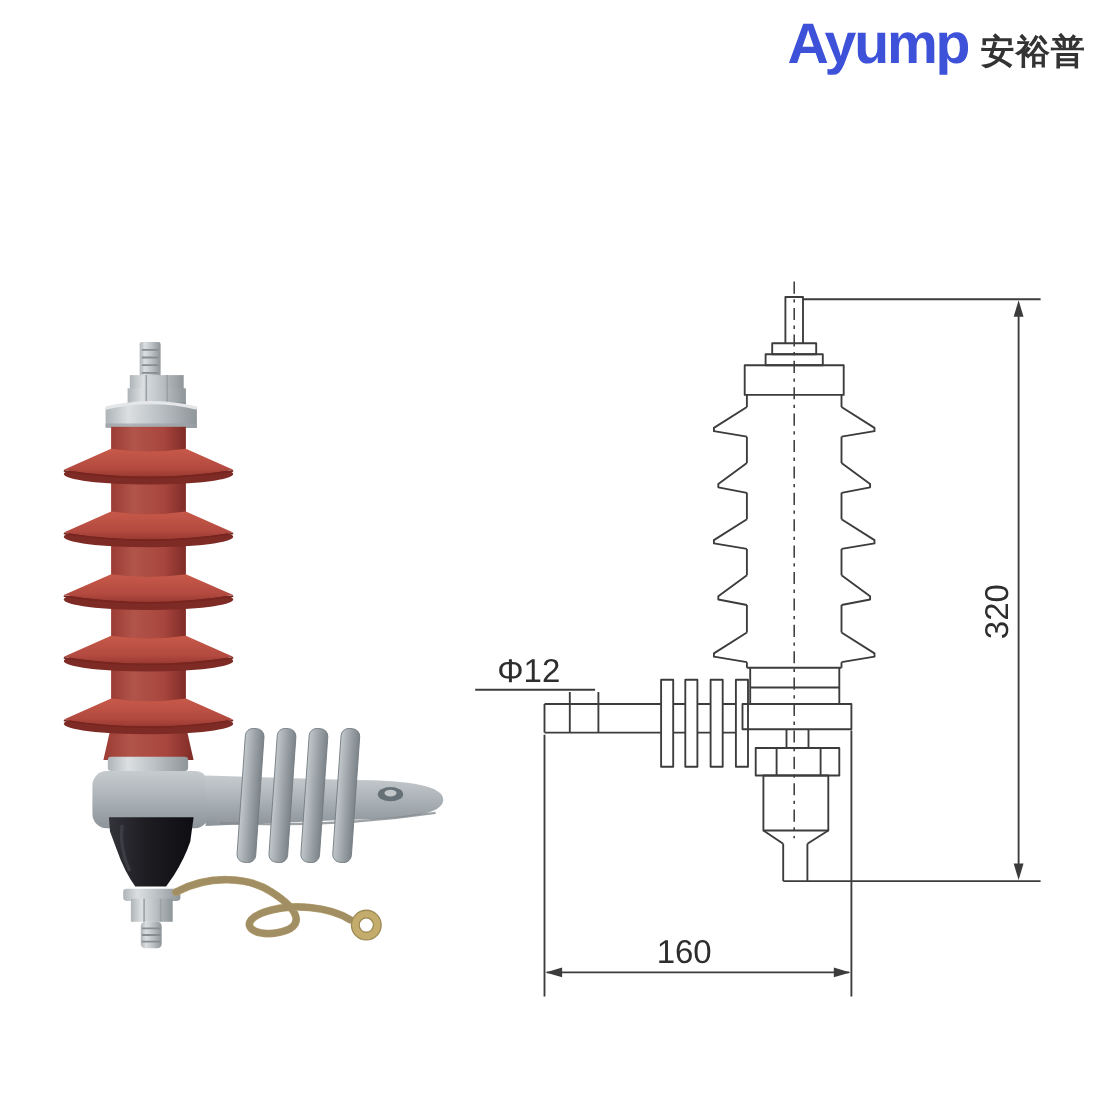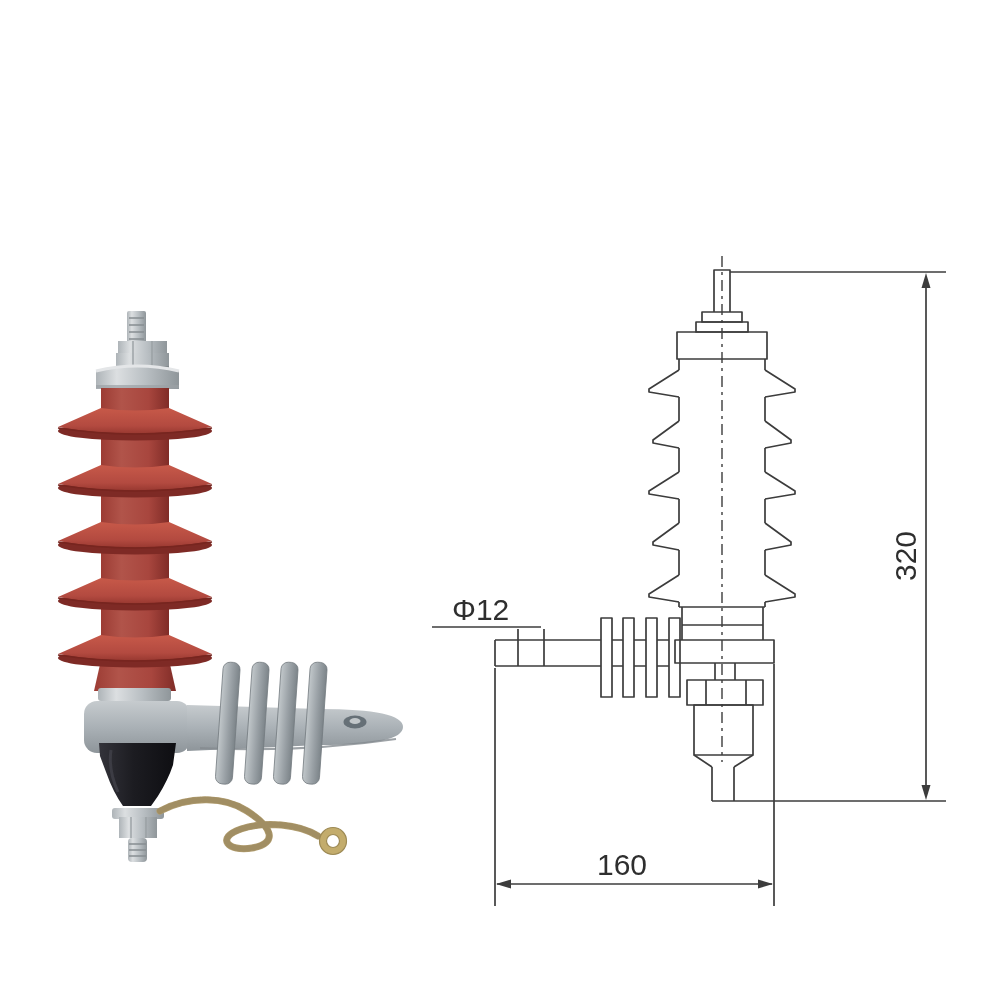--- a/index.html
+++ b/index.html
@@ -21,20 +21,24 @@
   .dim-text{
     font-family:"Liberation Sans", sans-serif;
     font-size:30px;fill:#2e2e2e;
   }
 </style>
 </head>
 <body>
 
 <div class="canvas">
 
+  <div class="logo">
+    <span class="logo-latin">Ayump</span>
+    <span class="logo-cjk">安裕普</span>
+  </div>
 
   <svg width="1000" height="1000" viewBox="0 0 1000 1000">
     <defs>
       <linearGradient id="silv" x1="0" y1="0" x2="1" y2="0">
         <stop offset="0" stop-color="#aeb4b8"></stop>
           <stop offset="0.25" stop-color="#dcdfe1"></stop>
         <stop offset="0.6" stop-color="#b9bfc3"></stop>
           <stop offset="1" stop-color="#8f969a"></stop>
       </linearGradient>
       <linearGradient id="redTrunk" x1="0" y1="0" x2="1" y2="0">

